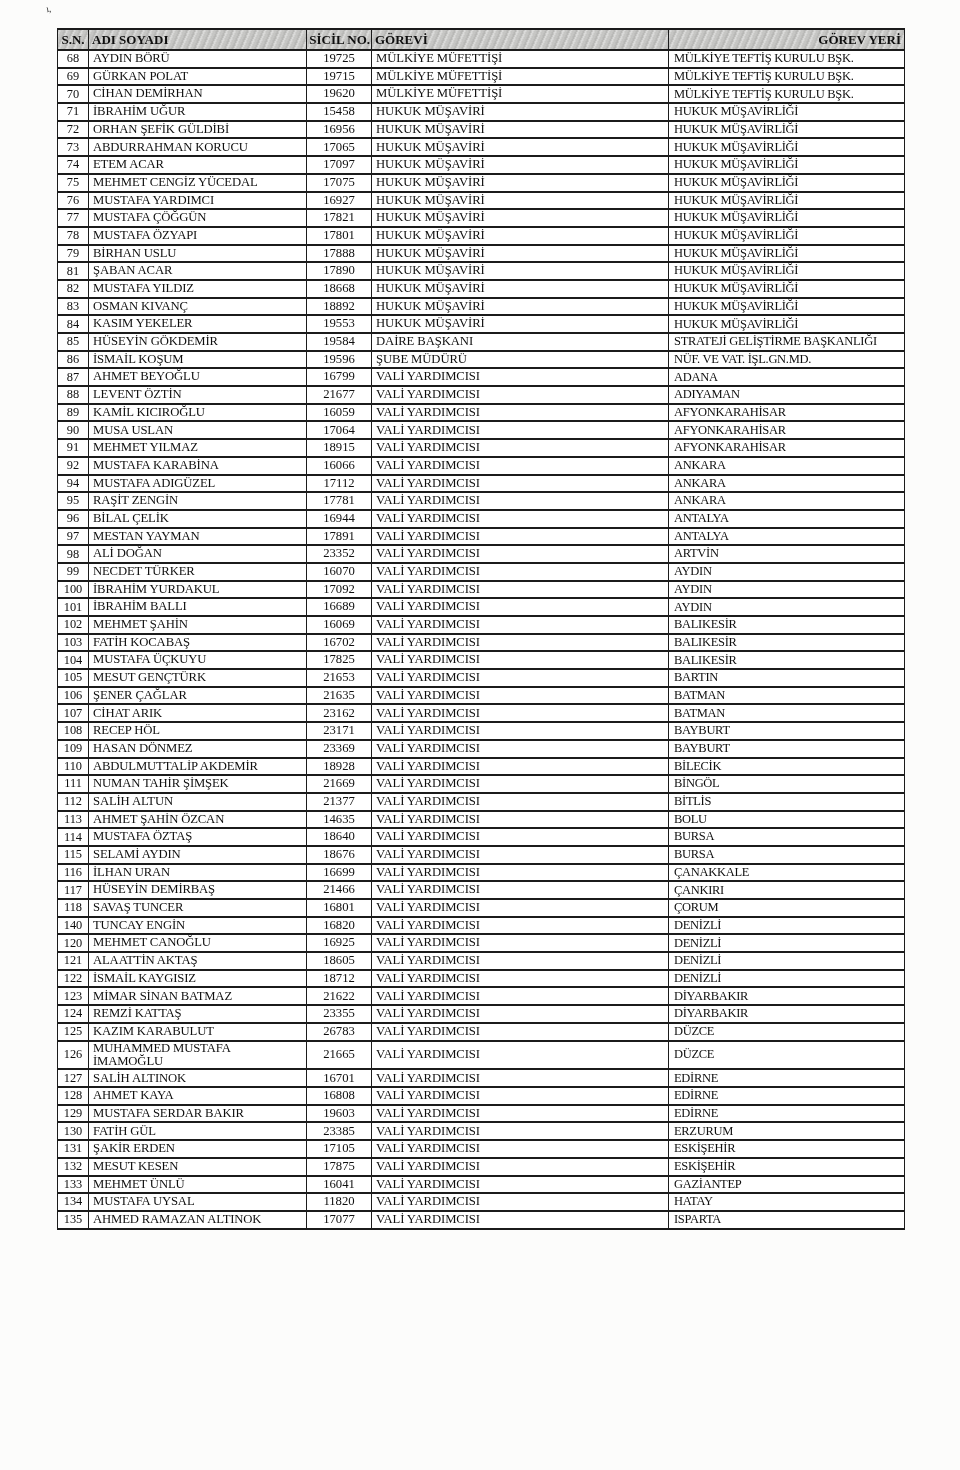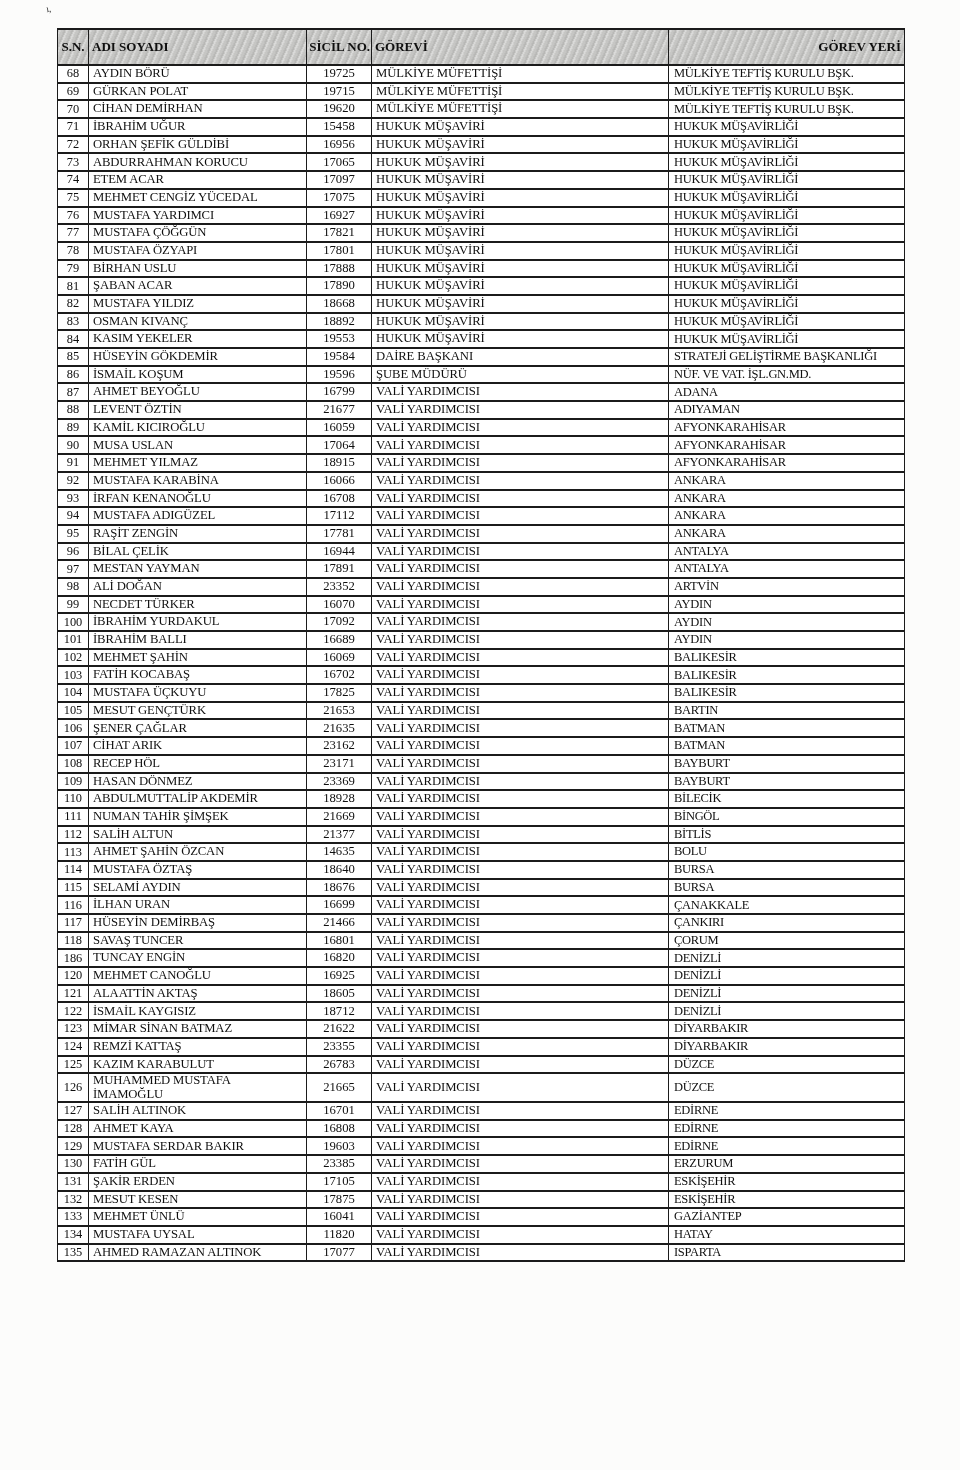--- a/index.html
+++ b/index.html
@@ -34,21 +34,21 @@
     border-bottom-width:2.1px;
     overflow:hidden;
     box-sizing:border-box;
   }
   .roster th{
     background-color:#c6c6c4;
     background-image:
       repeating-linear-gradient(113deg, rgba(255,255,255,0.35) 0 2px, rgba(255,255,255,0) 2px 5px, rgba(0,0,0,0.07) 5px 7px);
     font-weight:bold;
     font-size:13px;
-    height:36px;
+    height:21px;
     padding:0 3px;
     text-align:left;
     border-bottom-width:2.6px;
     white-space:nowrap;
   }
   .roster td{
     font-size:12.7px;
     height:17.7px;
     line-height:1.06;
     padding:0 3px;
@@ -249,27 +249,20 @@
         <td class="c-yeri">AFYONKARAHİSAR</td>
       </tr>
       <tr>
         <td class="c-sn">92</td>
         <td class="c-name">MUSTAFA KARABİNA</td>
         <td class="c-sicil">16066</td>
         <td class="c-gorev">VALİ YARDIMCISI</td>
         <td class="c-yeri">ANKARA</td>
       </tr>
       <tr>
-        <td class="c-sn">93</td>
-        <td class="c-name">İRFAN KENANOĞLU</td>
-        <td class="c-sicil">16708</td>
-        <td class="c-gorev">VALİ YARDIMCISI</td>
-        <td class="c-yeri">ANKARA</td>
-      </tr>
-      <tr>
         <td class="c-sn">94</td>
         <td class="c-name">MUSTAFA ADIGÜZEL</td>
         <td class="c-sicil">17112</td>
         <td class="c-gorev">VALİ YARDIMCISI</td>
         <td class="c-yeri">ANKARA</td>
       </tr>
       <tr>
         <td class="c-sn">95</td>
         <td class="c-name">RAŞİT ZENGİN</td>
         <td class="c-sicil">17781</td>
@@ -431,21 +424,21 @@
         <td class="c-yeri">ÇANKIRI</td>
       </tr>
       <tr>
         <td class="c-sn">118</td>
         <td class="c-name">SAVAŞ TUNCER</td>
         <td class="c-sicil">16801</td>
         <td class="c-gorev">VALİ YARDIMCISI</td>
         <td class="c-yeri">ÇORUM</td>
       </tr>
       <tr>
-        <td class="c-sn">186</td>
+        <td class="c-sn">140</td>
         <td class="c-name">TUNCAY ENGİN</td>
         <td class="c-sicil">16820</td>
         <td class="c-gorev">VALİ YARDIMCISI</td>
         <td class="c-yeri">DENİZLİ</td>
       </tr>
       <tr>
         <td class="c-sn">120</td>
         <td class="c-name">MEHMET CANOĞLU</td>
         <td class="c-sicil">16925</td>
         <td class="c-gorev">VALİ YARDIMCISI</td>

